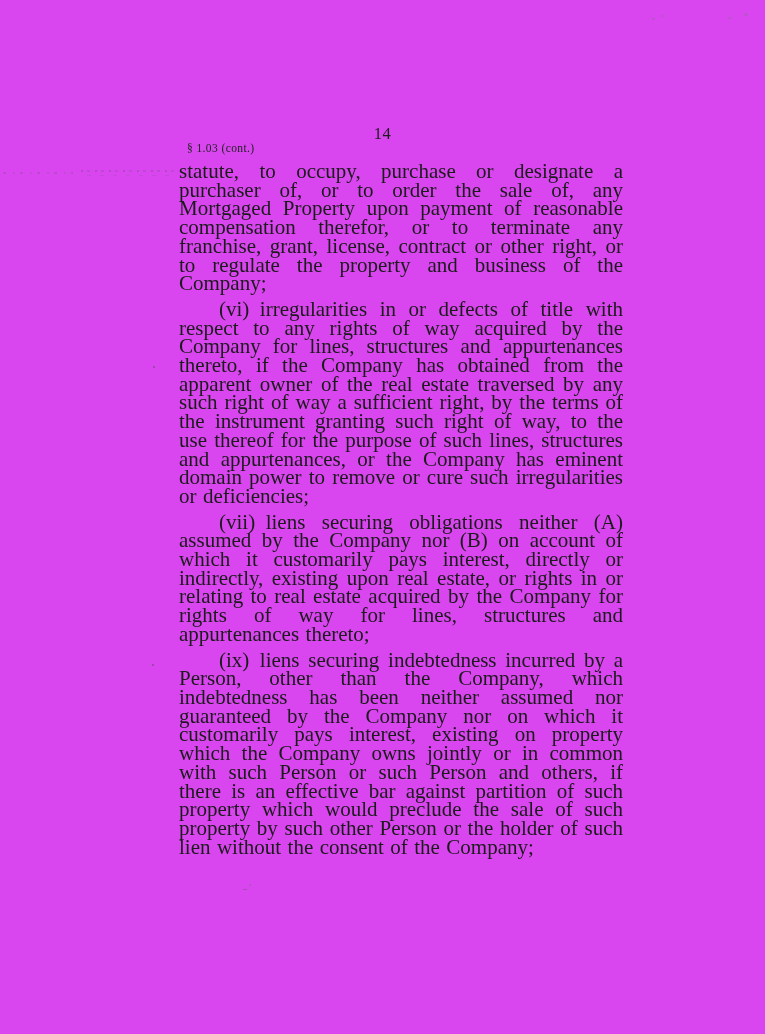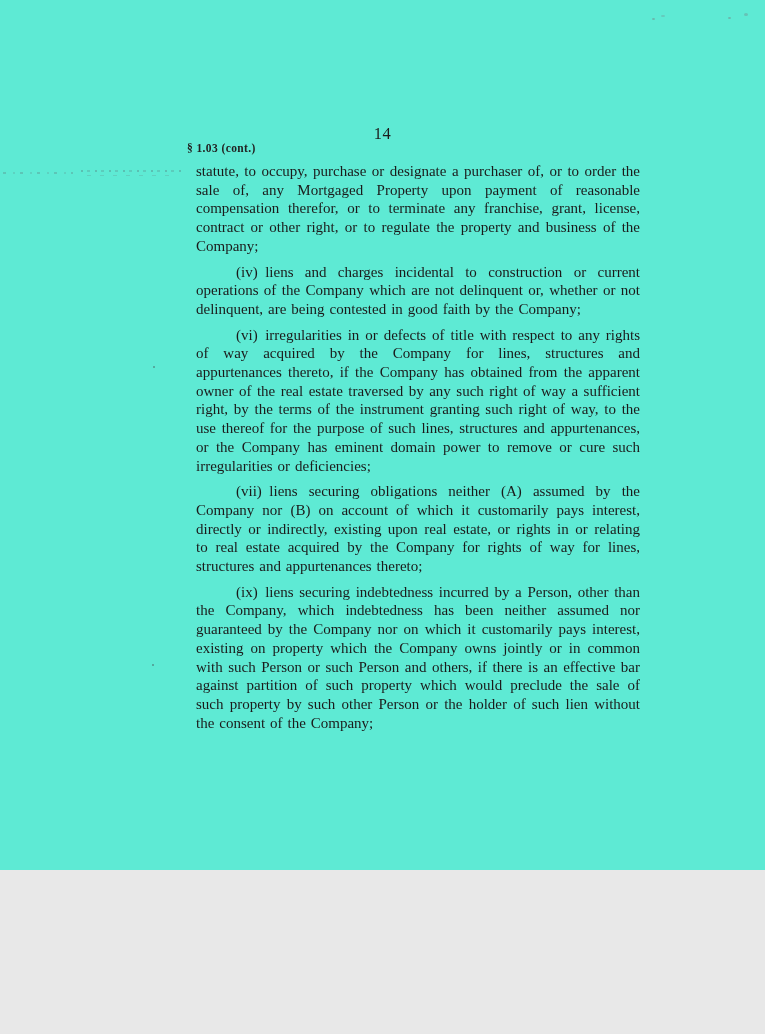--- a/index.html
+++ b/index.html
@@ -4,22 +4,22 @@
 <style>
   * { margin: 0; padding: 0; box-sizing: border-box; }
 
   html, body {
     background: #e8e8e8;
   }
 
   .page {
     position: relative;
     width: 765px;
-    height: 870px;
-    background: #5eead4;
+    height: 1034px;
+    background: #d946ef;
     overflow: hidden;
     font-family: "Liberation Serif", "DejaVu Serif", serif;
     color: #1c1c1c;
   }
 
   .page-number {
     position: absolute;
     top: 124px;
     left: 0;
     width: 765px;
@@ -27,31 +27,31 @@
     font-size: 16.5px;
     letter-spacing: 0.5px;
     color: #1c1c1c;
   }
 
   .section-label {
     position: absolute;
     top: 142px;
     left: 187px;
     font-size: 11.5px;
-    font-weight: bold;
+    font-weight: normal;
     letter-spacing: 0.4px;
     color: #222;
   }
 
   .doc-body {
     position: absolute;
     top: 162px;
-    left: 196px;
+    left: 179px;
     width: 444px;
-    font-size: 15px;
+    font-size: 21px;
     line-height: 18.7px;
     text-align: justify;
     word-spacing: 1.2px;
     color: #1b1b1b;
   }
 
   .doc-body p.para {
     margin: 0 0 7px 0;
   }
 
@@ -158,19 +158,18 @@
   <div class="speck s2"></div>
   <div class="speck s3"></div>
   <div class="speck s4"></div>
 
   <div class="page-number">14</div>
 
   <div class="section-label">§ 1.03 (cont.)</div>
 
   <div class="doc-body" id="doc-body">
       <p class="para">statute, to occupy, purchase or designate a purchaser of, or to order the sale of, any Mortgaged Property upon payment of reasonable compensation therefor, or to terminate any franchise, grant, license, contract or other right, or to regulate the property and business of the Company;</p>
-      <p class="para indent">(iv) liens and charges incidental to construction or current operations of the Company which are not delinquent or, whether or not delinquent, are being contested in good faith by the Company;</p>
       <p class="para indent">(vi) irregularities in or defects of title with respect to any rights of way acquired by the Company for lines, structures and appurtenances thereto, if the Company has obtained from the apparent owner of the real estate traversed by any such right of way a sufficient right, by the terms of the instrument granting such right of way, to the use thereof for the purpose of such lines, structures and appurtenances, or the Company has eminent domain power to remove or cure such irregularities or deficiencies;</p>
       <p class="para indent">(vii) liens securing obligations neither (A) assumed by the Company nor (B) on account of which it customarily pays interest, directly or indirectly, existing upon real estate, or rights in or relating to real estate acquired by the Company for rights of way for lines, structures and appurtenances thereto;</p>
       <p class="para indent">(ix) liens securing indebtedness incurred by a Person, other than the Company, which indebtedness has been neither assumed nor guaranteed by the Company nor on which it customarily pays interest, existing on property which the Company owns jointly or in common with such Person or such Person and others, if there is an effective bar against partition of such property which would preclude the sale of such property by such other Person or the holder of such lien without the consent of the Company;</p>
     </div>
 
 </div>
 
 </body></html>

